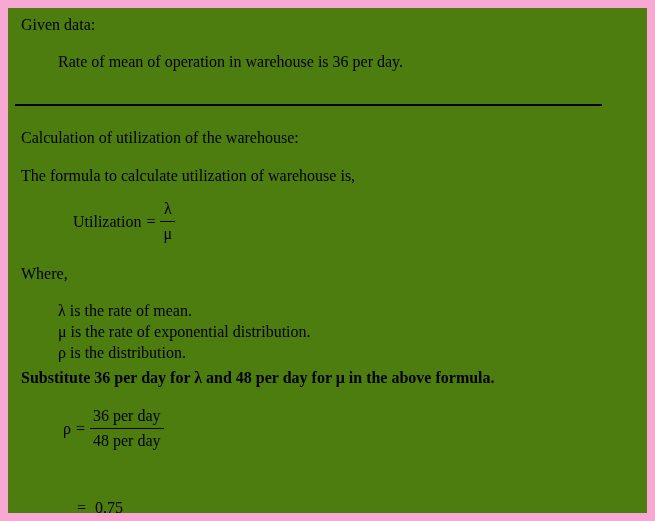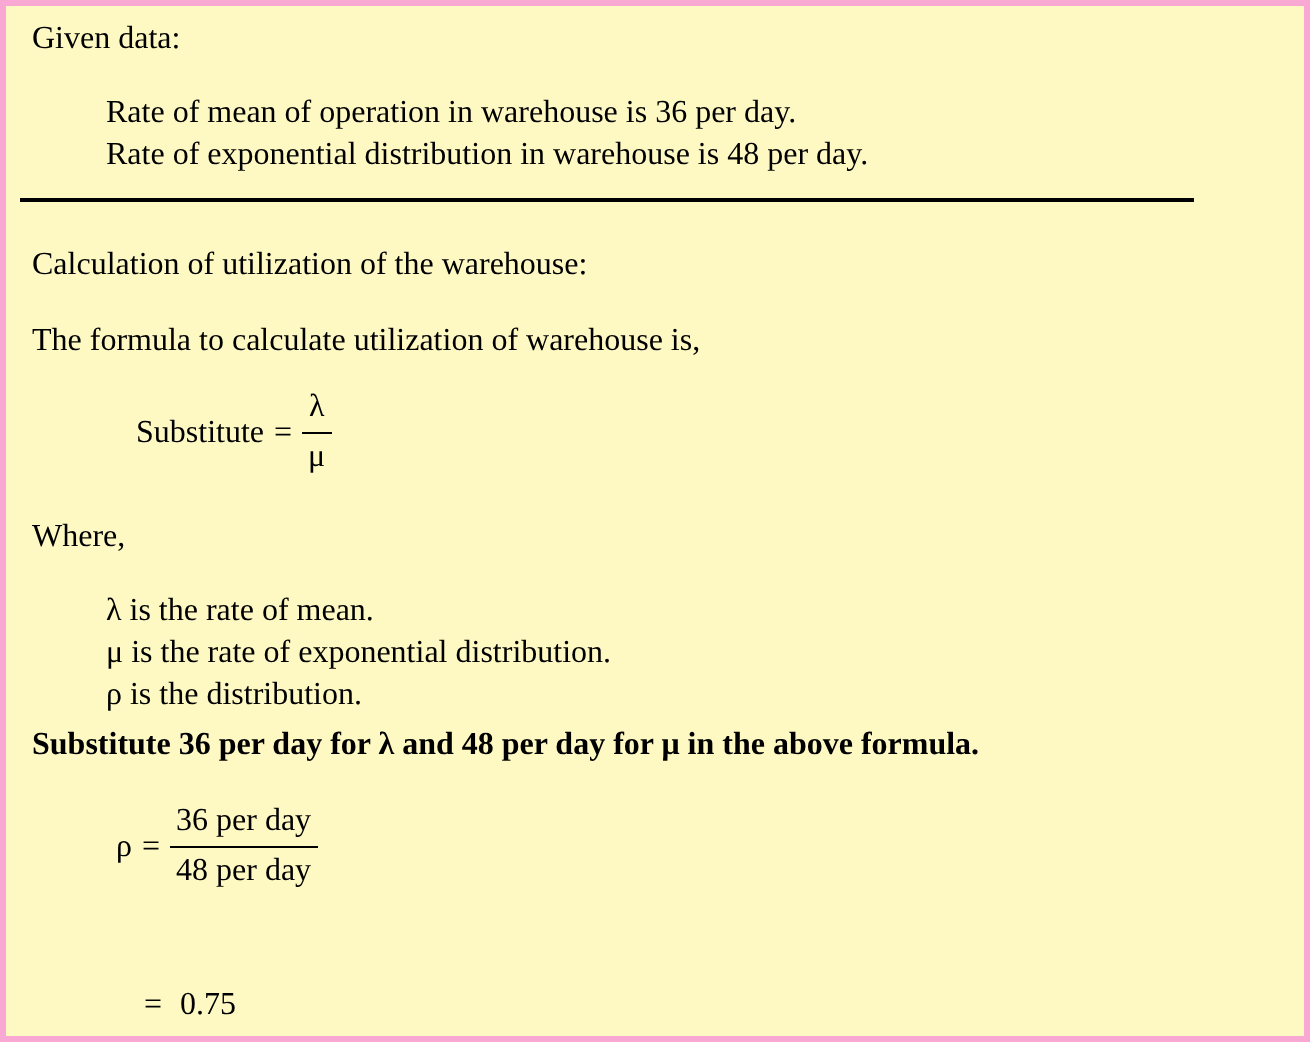--- a/index.html
+++ b/index.html
@@ -1,22 +1,22 @@
 <!DOCTYPE html>
 <html><head>
 <meta charset="utf-8">
 <style>
   html, body { margin: 0; padding: 0; background: #ffffff; }
   .page {
     position: relative;
     width: 655px;
     height: 521px;
     box-sizing: border-box;
-    border: 3px solid #f9a8d4;
-    background: #fef9c3;
+    border: 8px solid #f9a8d4;
+    background: #4d7c0f;
     color: #000000;
     font-family: "Liberation Serif", "DejaVu Serif", serif;
     font-size: 16px;
     line-height: 21px;
     overflow: hidden;
   }
   .abs { position: absolute; }
   .hr { height: 2px; background: #000000; }
   .frac {
     display: inline-block;
@@ -45,31 +45,30 @@
 </style>
 </head>
 <body>
 
 <div class="page">
 
   <div class="abs" style="left:13px; top:6px;">Given data:</div>
 
   <div class="abs" style="left:50px; top:43px;">
     <div>Rate of mean of operation in warehouse is 36 per day.</div>
-    <div>Rate of exponential distribution in warehouse is 48 per day.</div>
   </div>
 
   <div class="abs hr" style="left:7px; top:96px; width:587px;"></div>
 
   <div class="abs" style="left:13px; top:119px;">Calculation of utilization of the warehouse:</div>
 
   <div class="abs" style="left:13px; top:157px;">The formula to calculate utilization of warehouse is,</div>
 
   <div class="abs math-row" style="left:65px; top:190px;">
-    <span>Substitute</span>
+    <span>Utilization</span>
     <span class="eq">=</span>
     <span class="frac">
       <span class="num">λ</span>
       <span class="den">μ</span>
     </span>
   </div>
 
   <div class="abs" style="left:13px; top:255px;">Where,</div>
 
   <div class="abs" style="left:50px; top:292px;">

